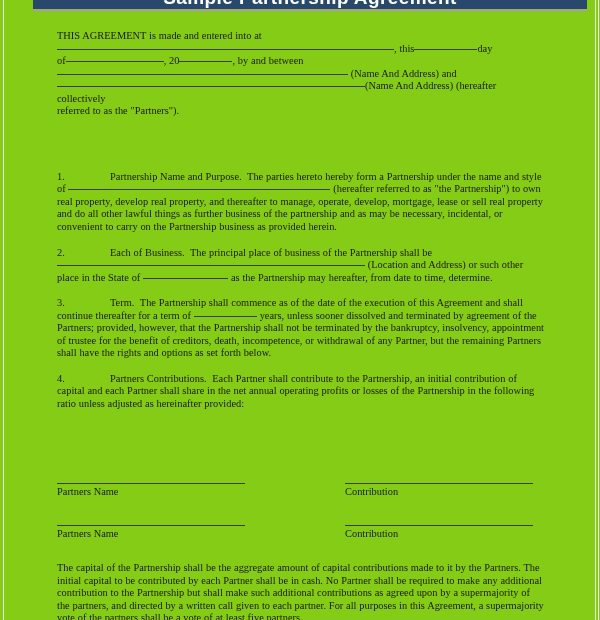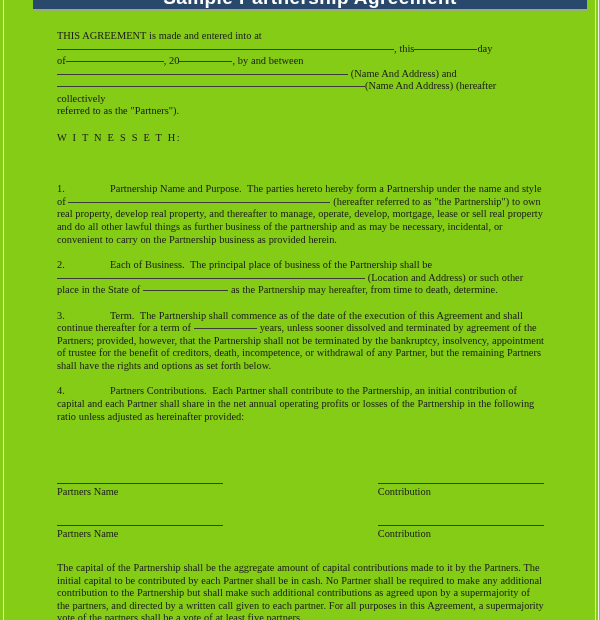--- a/index.html
+++ b/index.html
@@ -128,21 +128,20 @@
 
   
   .sig-block {
     position: absolute;
     left: 57px;
     width: 487px;
   }
   .sig-row {
     display: flex;
     width: 100%;
-    gap: 33px;
   }
   .sig-cell {
     width: 188px;
   }
   .sig-spacer {
     width: 100px;
   }
   .sig-line {
     border-top: 1px solid #3a3a3a;
     height: 0;
@@ -168,35 +167,34 @@
     <div class="banner-title">Sample Partnership Agreement</div>
   </div>
   <div class="banner-rule"></div>
 
   <div class="content">
 
     <p class="para"><span>THIS AGREEMENT is made and entered into at</span><span class="fill fill-vwide"></span><span>, this</span><span class="fill fill-s"></span><span>day</span><br><span>of</span><span class="fill fill-l"></span><span>, 20</span><span class="fill fill-xs"></span><span>, by and between</span><br><span class="fill fill-full"></span> <span>(Name And Address) and</span><br><span class="fill fill-wide"></span><span>(Name And Address) (hereafter collectively</span><br><span>referred to as the "Partners").</span></p>
 
     <div class="gap-lg"></div>
 
-    <p class="para witness">W I T N E S S E T H:</p>
 
     <div class="gap-md"></div>
 
 
     <div class="gap-md"></div>
 
 
     <div class="gap-md"></div>
 
     <p class="para"><span class="indent-num">1.</span><span>Partnership Name and Purpose.</span>&nbsp; <span>The parties hereto hereby form a Partnership under the name and style of</span> <span class="fill fill-xxl"></span> <span>(hereafter referred to as "the Partnership") to own real property, develop real property, and thereafter to manage, operate, develop, mortgage, lease or sell real property and do all other lawful things as further business of the partnership and as may be necessary, incidental, or convenient to carry on the Partnership business as provided herein.</span></p>
 
     <div class="gap-md"></div>
 
-    <p class="para"><span class="indent-num">2.</span><span>Each of Business.</span>&nbsp; <span>The principal place of business of the Partnership shall be</span><br><span class="fill fill-wide"></span> <span>(Location and Address) or such other place in the State of</span> <span class="fill fill-m"></span> <span>as the Partnership may hereafter, from time to death, determine.</span></p>
+    <p class="para"><span class="indent-num">2.</span><span>Each of Business.</span>&nbsp; <span>The principal place of business of the Partnership shall be</span><br><span class="fill fill-wide"></span> <span>(Location and Address) or such other place in the State of</span> <span class="fill fill-m"></span> <span>as the Partnership may hereafter, from date to time, determine.</span></p>
 
     <div class="gap-md"></div>
 
     <p class="para"><span class="indent-num">3.</span><span>Term.</span>&nbsp; <span>The Partnership shall commence as of the date of the execution of this Agreement and shall continue thereafter for a term of</span> <span class="fill fill-s"></span> <span>years, unless sooner dissolved and terminated by agreement of the Partners; provided, however, that the Partnership shall not be terminated by the bankruptcy, insolvency, appointment of trustee for the benefit of creditors, death, incompetence, or withdrawal of any Partner, but the remaining Partners shall have the rights and options as set forth below.</span></p>
 
     <div class="gap-md"></div>
 
     <p class="para"><span class="indent-num">4.</span><span>Partners Contributions.</span>&nbsp; <span>Each Partner shall contribute to the Partnership, an initial contribution of capital and each Partner shall share in the net annual operating profits or losses of the Partnership in the following ratio unless adjusted as hereinafter provided:</span></p>
   </div>
 

